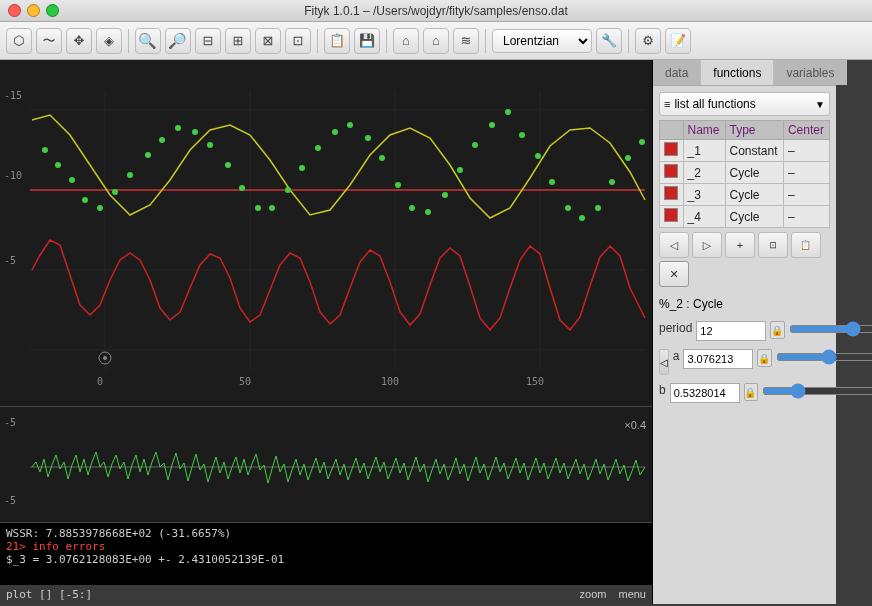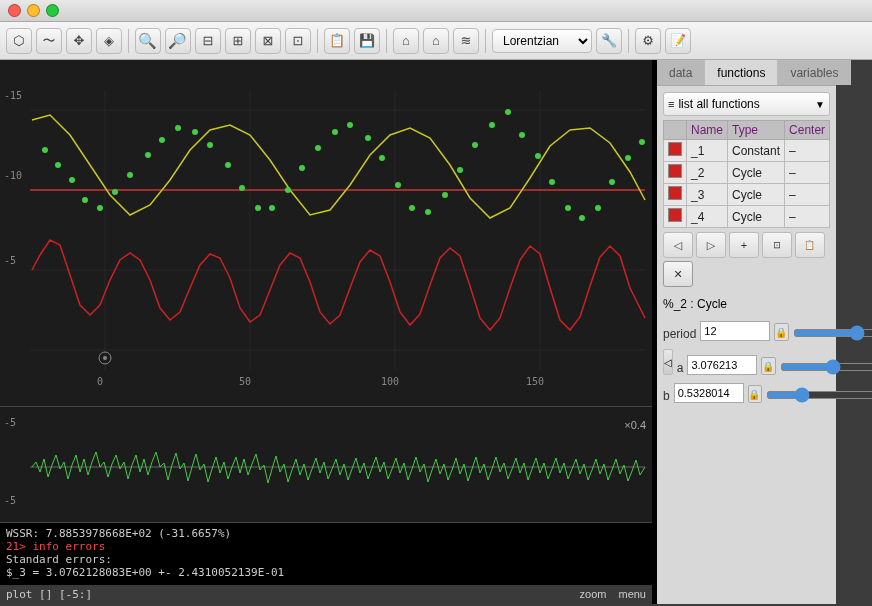--- a/index.html
+++ b/index.html
@@ -48,21 +48,21 @@
     #console { width: 652px; height: 64px; background: #000; color: #ccc; font-size: 11px; font-family: monospace; padding: 4px 6px; overflow: hidden; }
     .console-error { color: #ff4444; }
     .console-normal { color: #cccccc; }
 
     
     #statusbar { width: 652px; height: 20px; background: #3a3a3a; display: flex; align-items: center; justify-content: space-between; padding: 0 6px; }
     #statusbar-left { color: #ccc; font-size: 11px; font-family: monospace; }
     #statusbar-right { color: #ccc; font-size: 11px; display: flex; gap: 12px; }
 
     
-    #right-panel { width: 184px; height: 544px; background: #d8d8d8; border-left: 5px solid #000000; display: flex; flex-direction: column; }
+    #right-panel { width: 184px; height: 544px; background: #d8d8d8; border-left: 1px solid #000000; display: flex; flex-direction: column; }
 
     
     #tabs { display: flex; height: 26px; background: #c8c8c8; border-bottom: 1px solid #aaa; }
     .tab { padding: 4px 12px; font-size: 12px; cursor: pointer; display: flex; align-items: center; border-right: 1px solid #bbb; }
     .tab.active { background: #d8d8d8; color: #000; font-weight: 500; }
     .tab.inactive { background: #b8b8b8; color: #555; }
 
     
     #functions-panel { flex: 1; display: flex; flex-direction: column; padding: 6px; gap: 4px; }
 
@@ -77,21 +77,21 @@
     #functions-table { width: 100%; border-collapse: collapse; font-size: 12px; }
     #functions-table th { background: #c0c0c0; border: 1px solid #aaa; padding: 2px 4px; text-align: left; font-weight: normal; color: #701a75; }
     #functions-table td { border: 1px solid #bbb; padding: 2px 4px; background: #e8e8e8; color: #222; }
     .func-color { width: 14px; height: 14px; display: inline-block; border: 1px solid #888; }
     #func-toolbar { display: flex; gap: 3px; margin-bottom: 6px; flex-wrap: wrap; }
     .func-btn { width: 30px; height: 26px; background: linear-gradient(to bottom, #f5f5f5, #ddd); border: 1px solid #bbb; border-radius: 3px; cursor: pointer; font-size: 11px; display: flex; align-items: center; justify-content: center; color: #333; }
     .func-btn-x { background: linear-gradient(to bottom, #f5f5f5, #ddd); border-color: #999; }
     #func-name { font-size: 12px; text-align: left; margin-bottom: 6px; color: #000000; font-weight: 500; }
 
     
-    .param-row { display: flex; align-items: flex-end; margin-bottom: 4px; gap: 4px; }
+    .param-row { display: flex; align-items: flex-start; margin-bottom: 4px; gap: 4px; }
     .param-label { width: 40px; font-size: 12px; color: #333; text-align: right; }
     .param-input { width: 70px; height: 20px; font-size: 11px; border: 1px solid #aaa; background: #fff; padding: 0 3px; }
     .param-lock { width: 18px; height: 18px; font-size: 10px; cursor: pointer; display: flex; align-items: center; justify-content: center; background: #e0e0e0; border: 1px solid #aaa; border-radius: 2px; }
     .param-slider { flex: 1; height: 16px; cursor: pointer; accent-color: #4a90d9; }
     .arrow-btn { width: 14px; height: 26px; background: linear-gradient(to bottom, #e8e8e8, #ccc); border: 1px solid #bbb; border-radius: 2px; cursor: pointer; display: flex; align-items: center; justify-content: center; font-size: 10px; }
 
     
     .plot-svg { position: absolute; top: 0; left: 0; }
 
     
@@ -105,20 +105,21 @@
   </style>
 </head>
 <body>
 
 <div id="titlebar">
   <div id="titlebar-buttons">
     <div class="tb-btn tb-close"></div>
     <div class="tb-btn tb-min"></div>
     <div class="tb-btn tb-max"></div>
   </div>
+  <span id="titlebar-title">Fityk 1.0.1 – /Users/wojdyr/fityk/samples/enso.dat</span>
 </div>
 
 <div id="toolbar">
 
   <div class="tb-icon">⬡</div>
   <div class="tb-icon">〜</div>
   <div class="tb-icon">✥</div>
   <div class="tb-icon">◈</div>
   <div class="tb-sep"></div>
 
@@ -236,21 +237,20 @@
 
         <line x1="30" y1="60" x2="645" y2="60" stroke="#666" stroke-width="1"></line>
 
         <polyline fill="none" stroke="#44cc44" stroke-width="1" points="32,60 36,55 40,65 44,52 48,70 52,58 56,48 60,62 64,55 68,72 72,58 76,48 80,65 84,52 88,68 92,55 96,45 100,60 104,55 108,70 112,57 116,48 120,62 124,55 128,72 132,58 136,48 140,65 144,52 148,68 152,55 156,45 160,60 164,56 168,73 172,58 176,46 180,62 184,56 188,74 192,60 196,47 200,63 204,57 208,75 212,62 216,50 220,66 224,55 228,72 232,60 236,50 240,66 244,52 248,68 252,57 256,47 260,63 264,58 268,76 272,62 276,49 280,65 284,57 288,75 292,63 296,52 300,68 304,57 308,73 312,62 316,51 320,66 324,55 328,72 332,62 336,52 340,68 344,57 348,73 352,62 356,51 360,66 364,56 368,72 372,61 376,50 380,65 384,55 388,72 392,62 396,51 400,66 404,56 408,73 412,62 416,50 420,65 424,57 428,75 432,63 436,52 440,67 444,57 448,73 452,63 456,51 460,67 464,57 468,74 472,62 476,50 480,66 484,57 488,73 492,62 496,50 500,65 504,56 508,72 512,62 516,51 520,66 524,56 528,73 532,62 536,51 540,66 544,56 548,72 552,62 556,51 560,66 564,56 568,72 572,62 576,52 580,67 584,57 588,73 592,63 596,52 600,67 604,57 608,73 612,63 616,52 620,67 624,58 628,74 632,64 636,53 640,68 645,60"></polyline>
       </svg>
     </div>
 
     <div id="console">
       <div class="console-normal">WSSR: 7.8853978668E+02 (-31.6657%)</div>
       <div class="console-error">21&gt; info errors</div>
-      <div class="console-normal">Standard errors:</div>
       <div class="console-normal">$_3 = 3.0762128083E+00 +- 2.4310052139E-01</div>
     </div>
 
     <div id="statusbar">
       <span id="statusbar-left">plot [] [-5:]</span>
       <div id="statusbar-right">
         <span style="cursor:pointer; color:#ccc;">zoom</span>
         <span style="cursor:pointer; color:#ccc;">menu</span>
       </div>
     </div>

